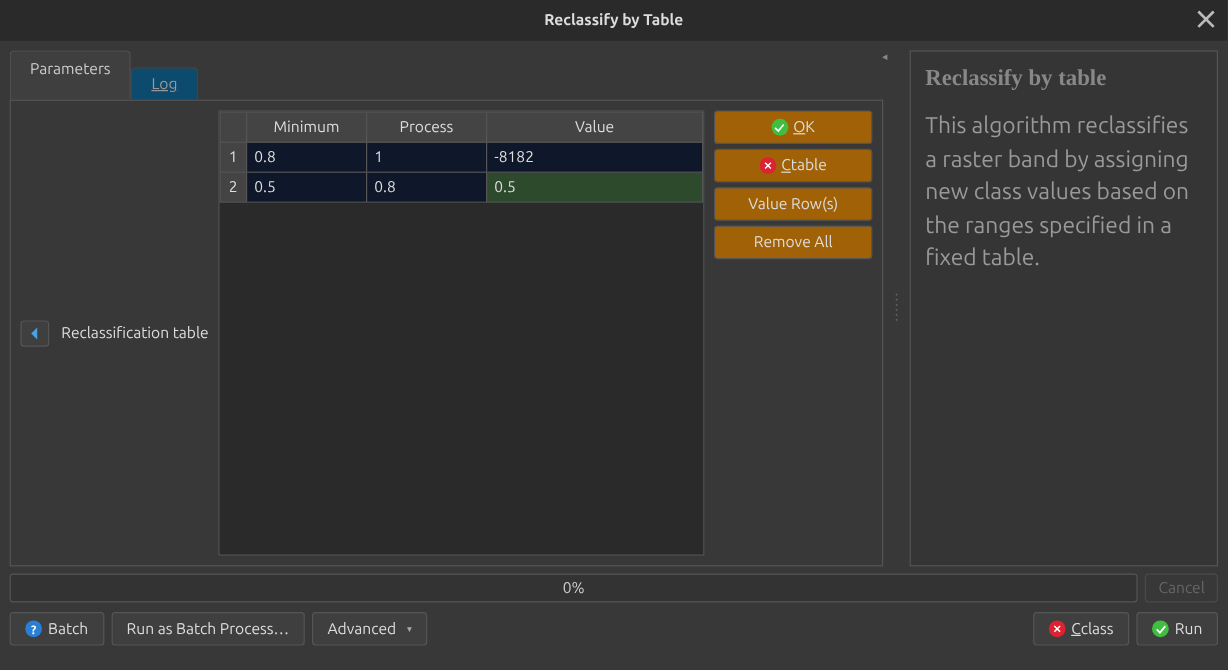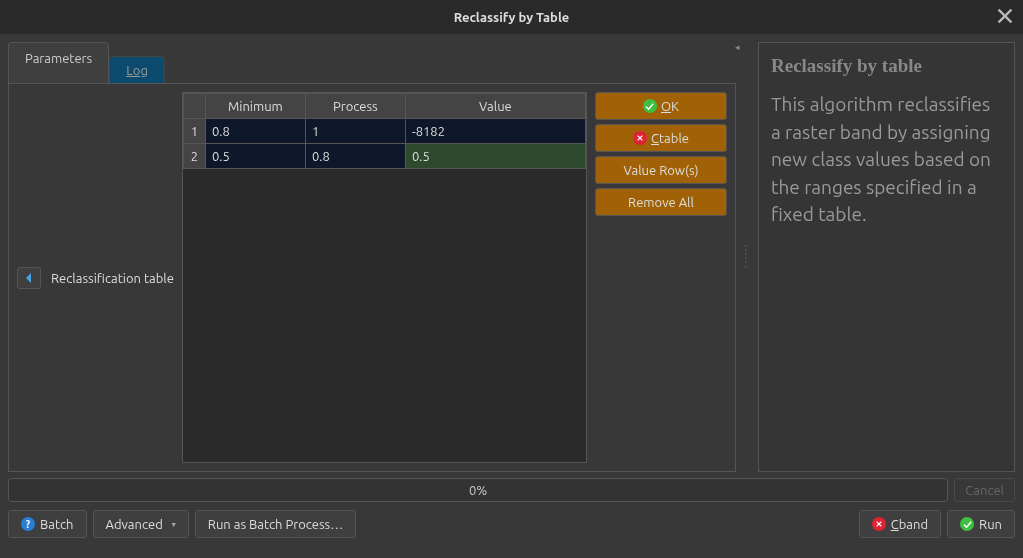--- a/index.html
+++ b/index.html
@@ -162,33 +162,33 @@
     <span>0%</span>
   </div>
   <button class="progress-cancel">Cancel</button>
 </div>
 
 <div class="bottom-bar">
   <button>
     <span class="help-icon">?</span>
     <span>Batch</span>
   </button>
+  <button>Run as Batch Process…</button>
   <button>
     <span>Advanced</span>
     <span class="dd-arrow">▾</span>
   </button>
-  <button>Run as Batch Process…</button>
   <div class="spacer"></div>
   <button>
     <span class="close-icon">
         <svg viewBox="0 0 10 10">
           <path d="M2 2 L8 8 M8 2 L2 8" stroke="#fff" stroke-width="1.6"></path>
         </svg>
       </span>
-    <span><span class="und">C</span><span>band</span></span>
+    <span><span class="und">C</span><span>class</span></span>
   </button>
   <button>
     <span class="run-icon">
         <svg viewBox="0 0 10 10">
           <path d="M1 5 L4 8 L9 2" stroke="#fff" stroke-width="1.6" fill="none"></path>
         </svg>
       </span>
     <span>Run</span>
   </button>
 </div>

